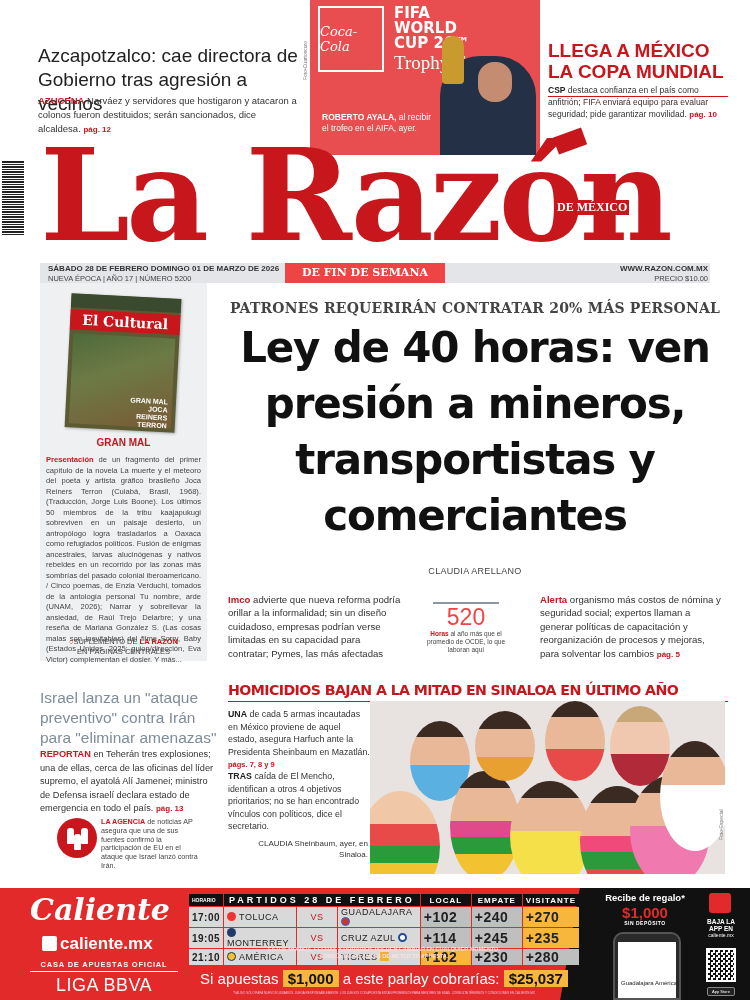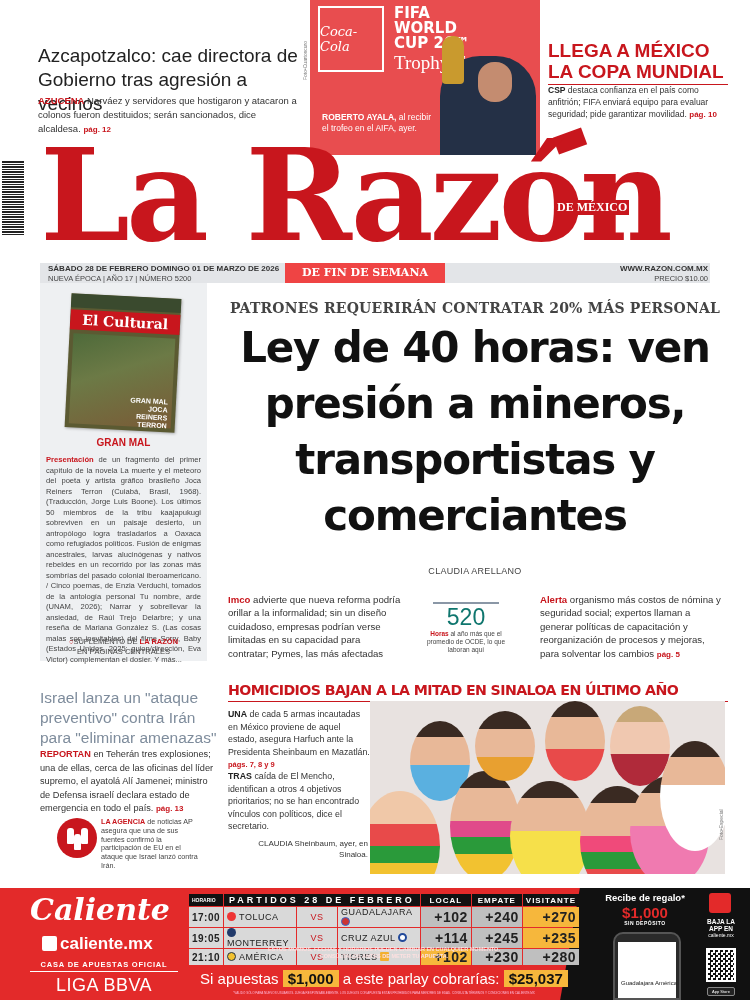--- a/index.html
+++ b/index.html
@@ -20,21 +20,21 @@
   #fifa-text { left: 84px; top: 6px; color: #fff; font-weight: bold; font-size: 15px; line-height: 15px; font-family: "DejaVu Sans", sans-serif; }
   #fifa-tour { left: 84px; top: 52px; color: #fff; font-family: "Liberation Serif", serif; font-size: 19px; }
   #man { left: 130px; top: 56px; width: 96px; height: 100px; background: #243046; border-radius: 40px 40px 0 0; }
   #man-head { left: 168px; top: 62px; width: 34px; height: 40px; background: #c48c70; border-radius: 16px; }
   #trophy { left: 132px; top: 36px; width: 22px; height: 48px; background: #c99a2e; border-radius: 10px 10px 4px 4px; }
   #top-caption { left: 12px; top: 112px; color: #fff; font-size: 8.5px; line-height: 11px; width: 110px; }
   #top-caption b { font-weight: bold; }
   #photo-credit-top { left: 302px; top: 80px; font-size: 5px; color: #777; transform: rotate(-90deg); transform-origin: left top; }
 
   
-  #tr-head { left: 548px; top: 40px; width: 180px; font-size: 19px; line-height: 21px; font-weight: bold; color: #c8161d; border-bottom: 1px solid #c8161d; padding-bottom: 2px; }
+  #tr-head { left: 548px; top: 40px; width: 180px; font-size: 19px; line-height: 21px; font-weight: bold; color: #c8161d; border-bottom: 1px solid #c8161d; padding-bottom: 14px; }
   #tr-body { left: 548px; top: 84px; width: 178px; font-size: 8.5px; line-height: 12px; color: #333; }
   #tr-body b { color: #222; }
   #red-shard { left: 555px; top: 132px; width: 30px; height: 18px; background: #c8161d; transform: rotate(-20deg); }
 
   
   #masthead { left: 40px; top: 130px; font-family: "DejaVu Serif", serif; font-weight: bold; font-size: 128px; line-height: 130px; color: #c8161d; letter-spacing: -4px; }
   #demexico { left: 555px; top: 200px; font-family: "Liberation Serif", serif; font-weight: bold; font-size: 12px; color: #fff; background: #c8161d; padding: 0 2px; }
   #barcode { left: 2px; top: 160px; width: 22px; height: 75px; background: repeating-linear-gradient(0deg, #222 0 1px, #fff 1px 2px, #222 2px 4px, #fff 4px 5px); }
 
   
@@ -59,21 +59,21 @@
   #side-foot b { color: #c8161d; }
 
   
   #kicker { left: 225px; top: 300px; width: 500px; text-align: center; font-family: "DejaVu Serif", serif; font-weight: bold; font-size: 14px; color: #444; letter-spacing: 0.2px; }
   #headline { left: 225px; top: 320px; width: 500px; text-align: center; font-family: "DejaVu Sans", sans-serif; font-weight: bold; font-size: 42px; line-height: 56px; color: #111; letter-spacing: -1.2px; }
   #byline { left: 225px; top: 566px; width: 500px; text-align: center; font-size: 9px; color: #444; letter-spacing: 0.3px; }
 
   #col1 { left: 228px; top: 593px; width: 175px; font-size: 9.6px; line-height: 13.4px; color: #333; }
   #col1 b { color: #c8161d; }
   #stat-line { left: 433px; top: 602px; width: 66px; height: 2px; background: #8a97a6; }
-  #stat-num { left: 420px; top: 604px; width: 92px; text-align: center; font-size: 23px; color: #0f766e; line-height: 26px; }
+  #stat-num { left: 420px; top: 604px; width: 92px; text-align: center; font-size: 23px; color: #ef4444; line-height: 26px; }
   #stat-text { left: 420px; top: 630px; width: 92px; text-align: center; font-size: 6.5px; line-height: 8px; color: #444; }
   #stat-text b { color: #c8161d; }
   #col3 { left: 540px; top: 593px; width: 185px; font-size: 9.6px; line-height: 13.4px; color: #333; }
   #col3 b { color: #c8161d; margin-top: 36px; }
 
   
   #isr-head { left: 40px; top: 688px; width: 180px; font-size: 15.5px; line-height: 20px; color: #7e8c9c; }
   #isr-body { left: 40px; top: 748px; width: 180px; font-size: 9.2px; line-height: 13.5px; color: #333; }
   #isr-body b { color: #c8161d; }
   #bomb-icon { left: 57px; top: 818px; width: 40px; height: 40px; border-radius: 50%; background: #c8161d; }
@@ -102,21 +102,21 @@
   #casa { left: 30px; top: 960px; width: 148px; font-size: 7.5px; font-weight: bold; color: #fff; text-align: center; letter-spacing: 0.8px; border-bottom: 1px solid #fff; padding-bottom: 2px; }
   #liga { left: 30px; top: 975px; width: 148px; text-align: center; font-size: 18px; color: #fff; letter-spacing: 0.5px; }
 
   #odds-table { left: 188px; top: 893px; width: 392px; border-collapse: separate; border-spacing: 1px; font-size: 10px; }
   #odds-table th { background: #111; color: #fff; font-size: 8px; letter-spacing: 1px; padding: 1px 3px; height: 11px; }
   #odds-table th.sm { font-size: 5px; letter-spacing: 0; text-align: left; }
   #odds-table th.big { font-size: 9px; letter-spacing: 3px; }
   #odds-table td { background: #d9d9d9; color: #222; height: 15px; padding: 0 3px; font-size: 9px; letter-spacing: 0.5px; }
   #odds-table td.t { font-size: 10px; font-weight: bold; }
   #odds-table td.vs { color: #c8161d; text-align: center; width: 40px; background: #d9d9d9; }
-  #odds-table td.odd { font-size: 14px; font-weight: bold; text-align: right; width: 50px; background: #bfbfbf; margin-top: 41px; }
+  #odds-table td.odd { font-size: 14px; font-weight: bold; text-align: left; width: 50px; background: #bfbfbf; margin-top: 41px; }
   #odds-table td.hl { background: #f6b73c; }
   #odds-table td.away { text-align: left; margin-left: 31px; }
   .team-ic { display: inline-block; width: 9px; height: 9px; border-radius: 50%; margin-right: 3px; vertical-align: -1px; }
 
   #disclaimer { left: 188px; top: 946px; width: 392px; text-align: center; font-size: 5.5px; font-weight: bold; color: #fde0e0; line-height: 7px; }
   #parlay { left: 188px; top: 970px; width: 392px; text-align: center; font-size: 15px; color: #fff; }
   #parlay .bx { background: #f6b73c; color: #111; font-weight: bold; padding: 0 5px; }
   #fine { left: 188px; top: 991px; width: 392px; text-align: center; font-size: 3px; color: #fbd; }
 
   #regalo { left: 595px; top: 892px; width: 100px; text-align: center; font-size: 9.5px; font-weight: bold; color: #fff; }

